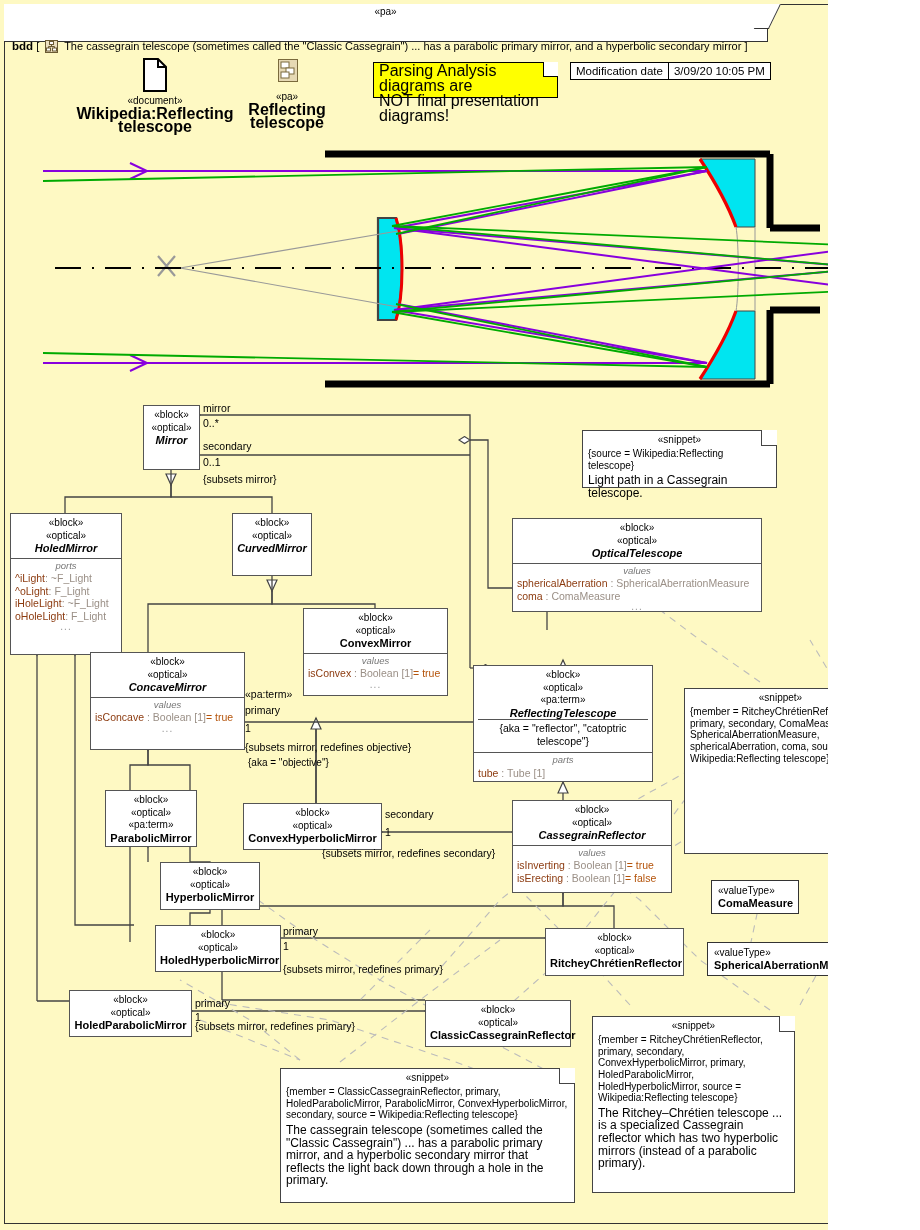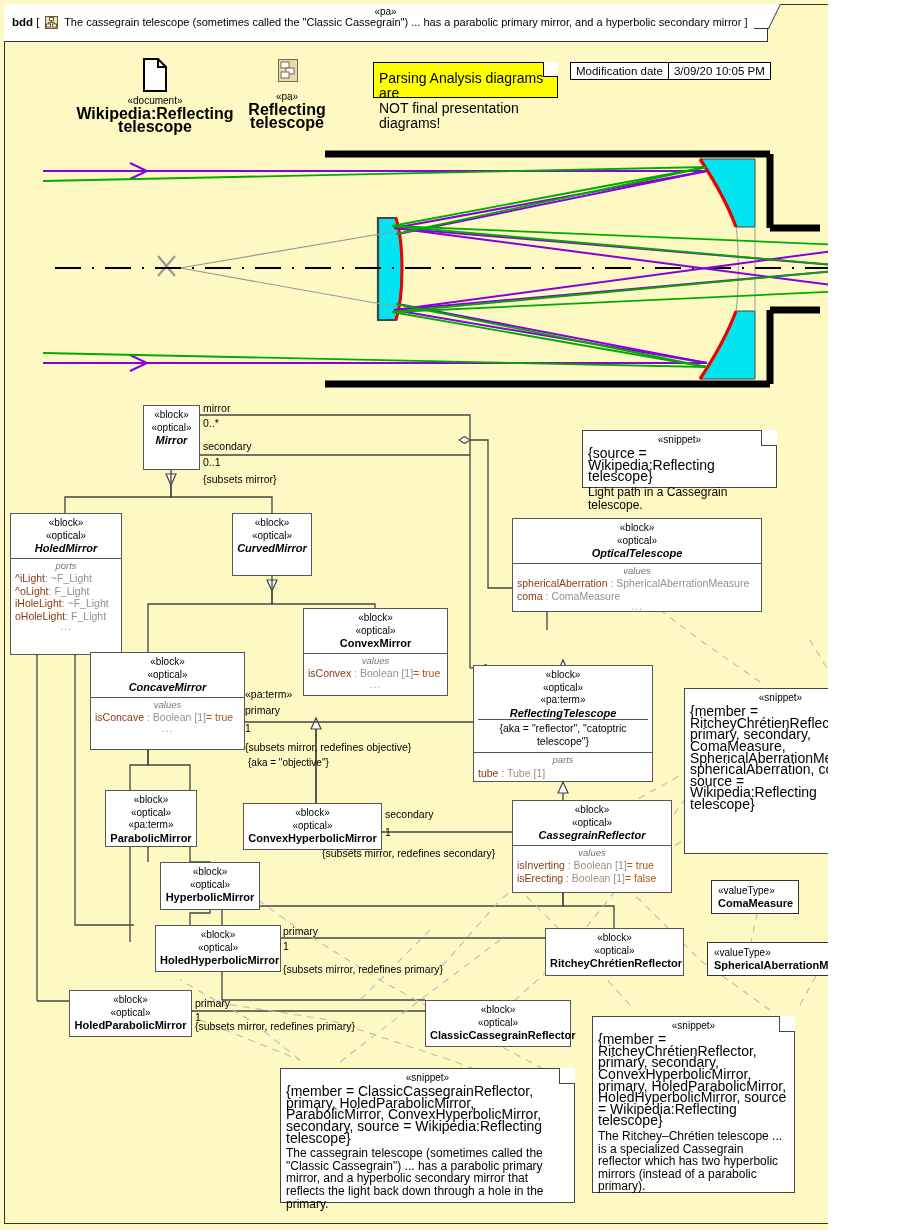--- a/index.html
+++ b/index.html
@@ -5,33 +5,33 @@
   html,body{margin:0;padding:0;background:#fff;}
   body{font-family:"Liberation Sans",sans-serif;}
   #page{position:relative;width:828px;height:1230px;background:#fef9c3;overflow:hidden;}
 
   
   .frame{position:absolute;left:4px;top:4px;width:910px;height:1220px;border:1px solid #333;box-sizing:border-box;}
   .frame-tab{position:absolute;left:4px;top:4px;height:38px;width:764px;border:1px solid #333;border-top:none;border-left:none;box-sizing:border-box;background:#fff;}
   .frame-tab:after{content:"";position:absolute;right:-14px;top:0;width:14px;height:24px;background:#fff;border-right:1px solid #333;
      transform:skewX(-26deg);transform-origin:top left;border-bottom:1px solid #333;}
   .tab-stereo{position:absolute;left:0;right:0;top:2px;text-align:center;font-size:10px;color:#000;}
-  .tab-line{position:absolute;left:8px;top:12px;font-size:11px;white-space:nowrap;}
+  .tab-line{position:absolute;left:8px;top:36px;font-size:11px;white-space:nowrap;}
   .tab-line b{font-size:11.5px;}
   .bddicon{display:inline-block;width:13px;height:13px;vertical-align:-3px;margin:0 3px;}
 
   
   .hdr-item{position:absolute;text-align:center;font-size:10.5px;line-height:13px;}
   .hdr-item .st{display:block;font-size:10px;}
   .hdr-item .nm{display:block;font-weight:bold;font-size:16px;}
   .doc-glyph{width:26px;height:34px;margin:0 auto 2px;position:relative;}
   .doc-glyph svg{display:block;}
   .pa-glyph{width:26px;height:30px;margin:0 auto 2px;}
 
-  .note-yellow{position:absolute;background:#ffff00;border:1px solid #000;font-size:14px;line-height:15px;padding:8px 5px;box-sizing:border-box;}
+  .note-yellow{position:absolute;background:#ffff00;border:1px solid #000;font-size:16px;line-height:15px;padding:0 5px;box-sizing:border-box;}
   .note-yellow:after{content:"";position:absolute;right:-1px;top:-1px;border-width:0 0 14px 14px;border-style:solid;border-color:transparent transparent #fff #fff;box-shadow:-1px 1px 0 0 #000;}
 
   .modbox{position:absolute;border:1px solid #000;display:flex;font-size:11.5px;background:#fff;}
   .modbox > div{padding:2px 5px;}
   .modbox .mcell1{border-right:1px solid #000;}
 
   
   .optics{position:absolute;left:10px;top:134px;width:896px;height:268px;}
 
   
@@ -48,21 +48,21 @@
   .blk .feat .vl{color:#b4530a;}
   .blk .ell{display:block;text-align:center;color:#999;font-size:10px;letter-spacing:1px;line-height:9px;}
   .vt{position:absolute;background:#fff;border:1.3px solid #333;box-sizing:border-box;text-align:left;font-size:10.5px;line-height:13px;padding:3px 6px;}
   .vt .st{display:block;font-size:10px;}
   .vt .nm{display:block;font-weight:bold;font-size:11px;}
 
   
   .snip{position:absolute;background:#fff;border:1.2px solid #444;box-sizing:border-box;font-size:10px;line-height:12.2px;padding:3px 5px 4px;}
   .snip:after{content:"";position:absolute;right:-1px;top:-1px;border-width:0 0 15px 15px;border-style:solid;border-color:transparent transparent #fff #fff;box-shadow:-1px 1px 0 0 #444;}
   .snip .st{display:block;text-align:center;margin-bottom:2px;font-size:10px;}
-  .snip .meta{display:block;font-size:14px;line-height:11.6px;}
+  .snip .meta{display:block;font-size:10px;line-height:11.6px;}
   .snip .body{display:block;margin-top:3px;font-size:12px;line-height:12.6px;}
 
   
   .lbl{position:absolute;font-size:10.5px;line-height:12px;white-space:nowrap;color:#000;background:transparent;}
   .lbl.sm{font-size:10px;}
   .svg-edges{position:absolute;left:0;top:0;width:920px;height:1230px;pointer-events:none;}
 </style>
 </head>
 <body>
 

